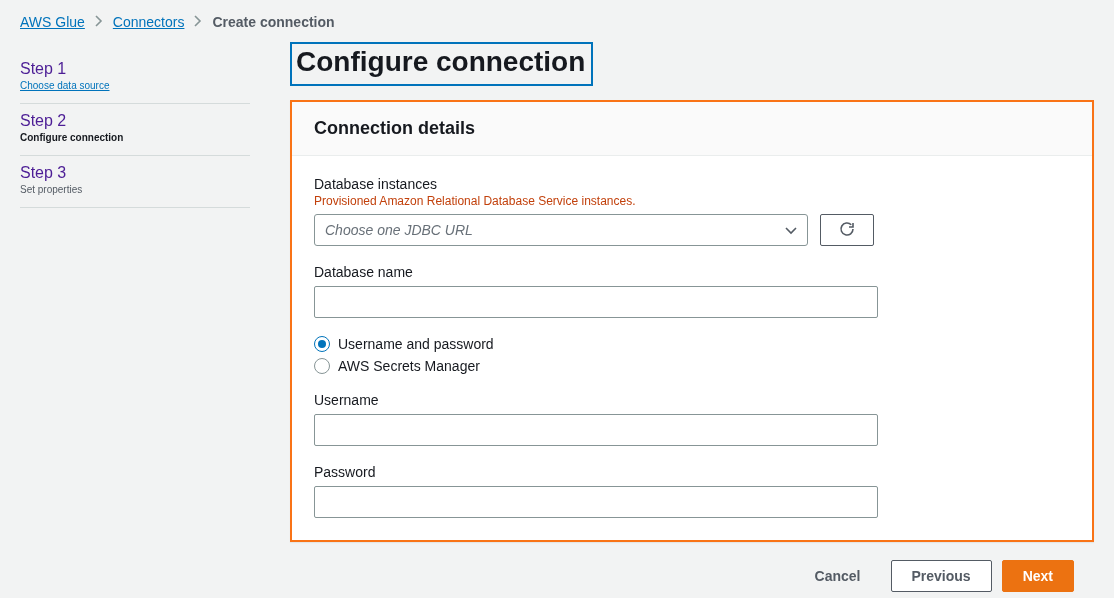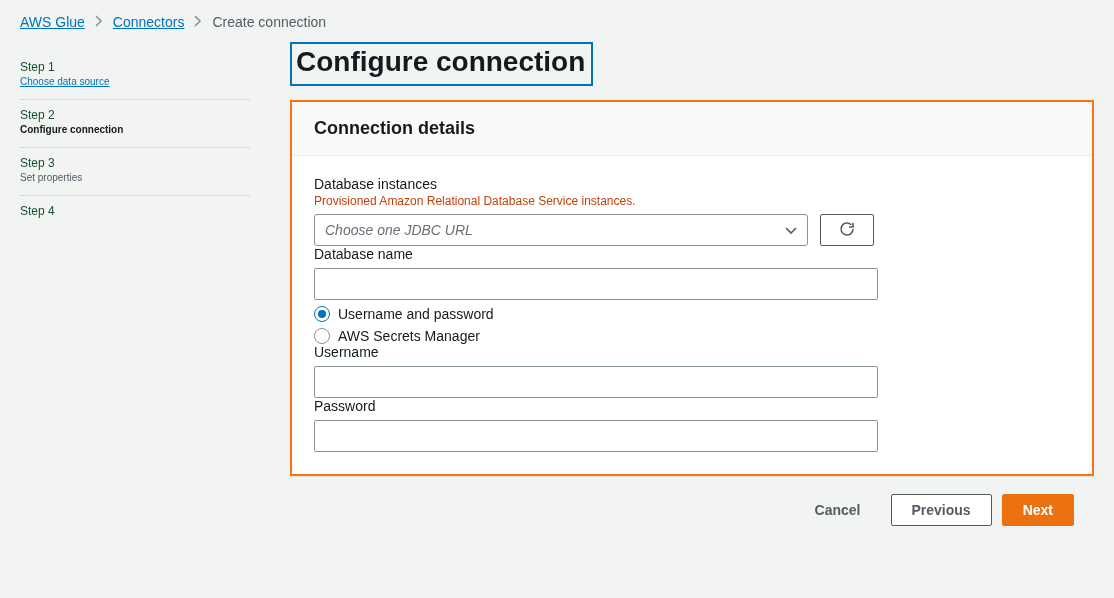--- a/index.html
+++ b/index.html
@@ -26,42 +26,42 @@
       color: #0073bb;
       text-decoration: underline;
       cursor: pointer;
     }
     .breadcrumb .sep {
       color: #879596;
       font-size: 14px;
     }
     .breadcrumb .current {
       color: #545b64;
-      font-weight: 400;
+      font-weight: 700;
     }
     .layout {
       display: flex;
       padding: 0 20px;
       gap: 40px;
     }
     .sidebar {
       width: 230px;
       flex-shrink: 0;
       padding-top: 10px;
     }
     .step {
       padding: 8px 0 12px 0;
       border-bottom: 1px solid #d5dbdb;
     }
     .step:last-child {
       border-bottom: none;
     }
     .step-label {
-      font-size: 12px;
-      color: #14532d;
+      font-size: 16px;
+      color: #4c1d95;
       margin-bottom: 2px;
     }
     .step-title {
       font-size: 10px;
       color: #545b64;
     }
     .step-title.link {
       color: #0073bb;
       text-decoration: underline;
       cursor: pointer;
@@ -95,20 +95,21 @@
     }
     .panel-header h2 {
       font-size: 18px;
       font-weight: 700;
       color: #16191f;
     }
     .panel-body {
       padding: 20px 22px 22px 22px;
     }
     .field {
+      margin-bottom: 18px;
     }
     .field-label {
       font-size: 14px;
       font-weight: 400;
       color: #16191f;
       margin-bottom: 2px;
     }
     .field-desc {
       font-size: 12px;
       color: #c2410c;
@@ -256,21 +257,20 @@
     </div>
     <div class="step">
       <div class="step-label">Step 2</div>
       <div class="step-title active">Configure connection</div>
     </div>
     <div class="step">
       <div class="step-label">Step 3</div>
       <div class="step-title">Set properties</div>
     </div>
     <div class="step">
-      <div class="step-label">Step 4</div>
     </div>
   </div>
 
   <div class="main">
     <h1 class="page-title">Configure connection</h1>
 
     <div class="panel">
       <div class="panel-header">
         <h2>Connection details</h2>
       </div>

